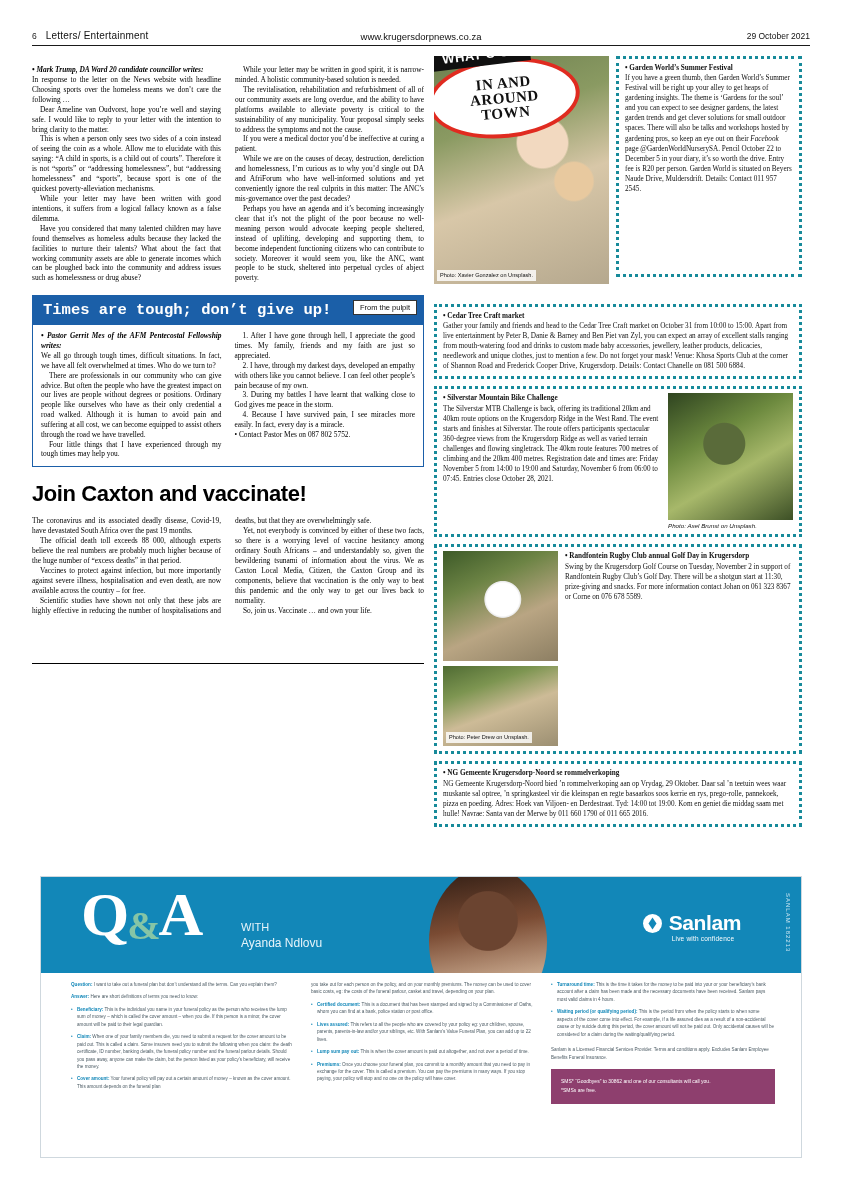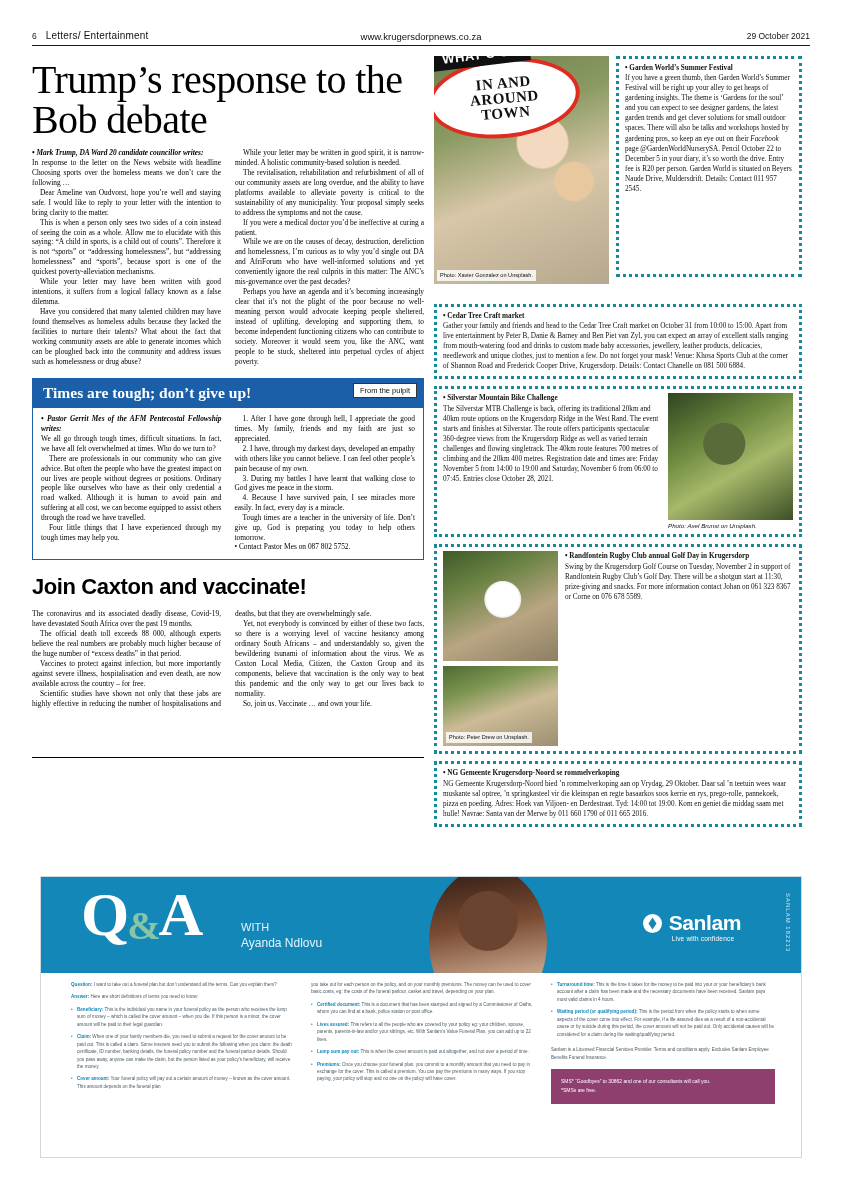--- a/index.html
+++ b/index.html
@@ -46,21 +46,21 @@
   }
   .two-col p.noind, .artcol p.noind { text-indent: 0; }
   .byline { font-style: italic; font-weight: bold; font-size: 7.4px; text-indent:0 !important; }
 
   
   .pulpit {
     margin-top: 12px; border: 1.6px solid #1b5fa8; background: #fff;
     position: relative;
   }
   .pulpit-head {
-    background: #1b5fa8; color: #fff; font-family: Liberation Serif, serif;
+    background: #1b5fa8; color: #fff; font-family: Liberation Mono, monospace;
     font-weight: bold; font-size: 15.5px; padding: 5px 10px 6px 10px;
     display: flex; align-items: center;
   }
   .pulpit-tag {
     position: absolute; right: 6px; top: 4px;
     background: #fff; border: 1px solid #333; color: #111;
     font-family: "Liberation Sans", sans-serif; font-size: 7.5px;
     padding: 2px 6px;
   }
   .pulpit-body { padding: 6px 8px 7px 8px; column-count: 2; column-gap: 13px; }
@@ -199,21 +199,20 @@
       </div>
       <div class="mh-url">www.krugersdorpnews.co.za</div>
       <div class="mh-right">29 October 2021</div>
     </div>
   </div>
 
   <div class="body-grid">
 
     <div class="col-left">
 
-      <h1 class="headline">Trump’s response to the Bob debate</h1>
 
       <div class="two-col">
         <p class="byline">• Mark Trump, DA Ward 20 candidate councillor writes:</p>
         <p class="noind">In response to the letter on the News website with headline Choosing sports over the homeless means we don’t care the following …</p>
         <p>Dear Ameline van Oudvorst, hope you’re well and staying safe. I would like to reply to your letter with the intention to bring clarity to the matter.</p>
         <p>This is when a person only sees two sides of a coin instead of seeing the coin as a whole. Allow me to elucidate with this saying: “A child in sports, is a child out of courts”. Therefore it is not “sports” or “addressing homelessness”, but “addressing homelessness” and “sports”, because sport is one of the quickest poverty-alleviation mechanisms.</p>
         <p>While your letter may have been written with good intentions, it suffers from a logical fallacy known as a false dilemma.</p>
         <p>Have you considered that many talented children may have found themselves as homeless adults because they lacked the facilities to nurture their talents? What about the fact that working community assets are able to generate incomes which can be ploughed back into the community and address issues such as homelessness or drug abuse?</p>
         <p>While your letter may be written in good spirit, it is narrow-minded. A holistic community-based solution is needed.</p>
         <p>The revitalisation, rehabilitation and refurbishment of all of our community assets are long overdue, and the ability to have platforms available to alleviate poverty is critical to the sustainability of any municipality. Your proposal simply seeks to address the symptoms and not the cause.</p>
@@ -227,21 +226,20 @@
         <div class="pulpit-tag">From the pulpit</div>
         <div class="pulpit-body">
           <p class="byline">• Pastor Gerrit Mes of the AFM Pentecostal Fellowship writes:</p>
           <p class="noind">We all go through tough times, difficult situations. In fact, we have all felt overwhelmed at times. Who do we turn to?</p>
           <p>There are professionals in our community who can give advice. But often the people who have the greatest impact on our lives are people without degrees or positions. Ordinary people like ourselves who have as their only credential a road walked. Although it is human to avoid pain and suffering at all cost, we can become equipped to assist others through the road we have travelled.</p>
           <p>Four little things that I have experienced through my tough times may help you.</p>
           <p>1. After I have gone through hell, I appreciate the good times. My family, friends and my faith are just so appreciated.</p>
           <p>2. I have, through my darkest days, developed an empathy with others like you cannot believe. I can feel other people’s pain because of my own.</p>
           <p>3. During my battles I have learnt that walking close to God gives me peace in the storm.</p>
           <p>4. Because I have survived pain, I see miracles more easily. In fact, every day is a miracle.</p>
-          <p>Tough times are a teacher in the university of life. Don’t give up, God is preparing you today to help others tomorrow.</p>
           <p class="noind">• Contact Pastor Mes on 087 802 5752.</p>
         </div>
       </div>
 
       <h2 class="vax-head">Join Caxton and vaccinate!</h2>
       <div class="two-col">
         <p class="noind">The coronavirus and its associated deadly disease, Covid-19, have devastated South Africa over the past 19 months.</p>
         <p>The official death toll exceeds 88 000, although experts believe the real numbers are probably much higher because of the huge number of “excess deaths” in that period.</p>
         <p>Vaccines to protect against infection, but more importantly against severe illness, hospitalisation and even death, are now available across the country – for free.</p>
         <p>Scientific studies have shown not only that these jabs are highly effective in reducing the number of hospitalisations and deaths, but that they are overwhelmingly safe.</p>

